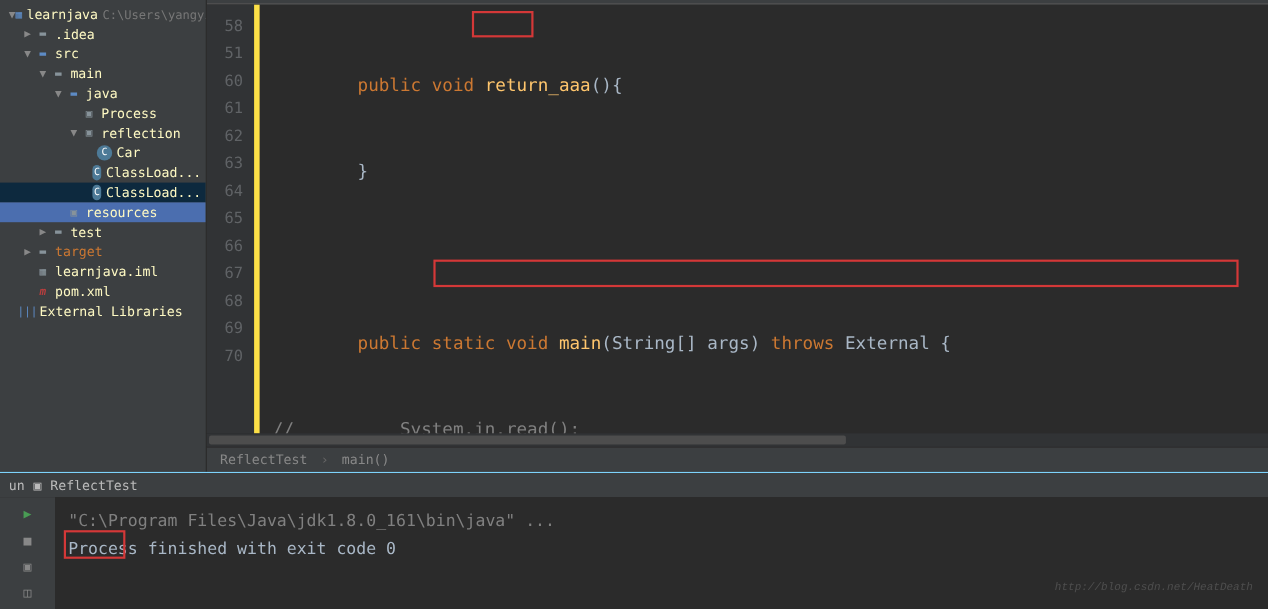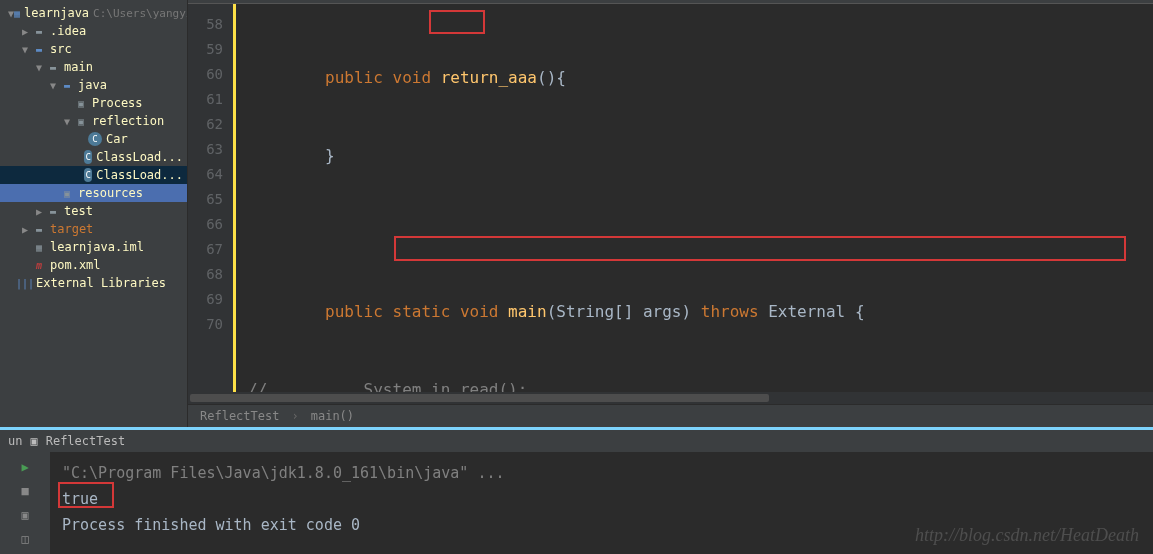--- a/index.html
+++ b/index.html
@@ -64,21 +64,21 @@
 
 .editor { flex: 1; display: flex; overflow: hidden; position: relative; }
 .gutter {
   background: #313335;
   padding: 8px 10px 8px 8px;
   text-align: right;
   color: #606366;
   font-size: 14px;
   line-height: 25px;
   user-select: none;
-  border-right: 3px solid #fde047;
+  border-right: 5px solid #fde047;
   min-width: 48px;
 }
 .gutter-line { position: relative; }
 .code {
   flex: 1;
   padding: 8px 0;
   font-size: 16px;
   line-height: 25px;
   white-space: pre;
   overflow: hidden;
@@ -108,21 +108,21 @@
 .crumb-sep { color: #666; }
 
 .run-bar {
   background: #3c3f41;
   padding: 4px 8px;
   font-size: 12px;
   color: #bbbbbb;
   display: flex;
   align-items: center;
   gap: 8px;
-  border-top: 3px solid #7dd3fc;
+  border-top: 1px solid #7dd3fc;
 }
 
 .console-area {
   display: flex;
   background: #2b2b2b;
   flex-shrink: 0;
 }
 .console-gutter {
   width: 50px;
   background: #3c3f41;
@@ -151,22 +151,22 @@
 }
 .console .out-line { color: #a9b7c6; white-space: pre; }
 .console .dim { color: #808080; }
 
 .watermark {
   position: absolute;
   right: 14px;
   bottom: 6px;
   color: rgba(170,170,170,0.28);
   font-style: italic;
-  font-family: Liberation Serif, serif;
-  font-size: 18px;
+  font-family: Liberation Mono, monospace;
+  font-size: 10px;
   pointer-events: none;
 }
 .scrollbar-h {
   height: 12px;
   background: #313335;
 }
 .scrollbar-h::after{
   content:"";
   display:block;
   height:8px;
@@ -267,21 +267,21 @@
             <span class="label">External Libraries</span>
           </div>
       </div>
     </div>
 
     <div class="editor-area">
       <div class="tab-bar"></div>
       <div class="editor">
         <div class="gutter">
           <div class="gutter-line">58</div>
-          <div class="gutter-line">59</div>
+          <div class="gutter-line">51</div>
           <div class="gutter-line">60</div>
           <div class="gutter-line">61</div>
           <div class="gutter-line">62</div>
           <div class="gutter-line">63</div>
           <div class="gutter-line">64</div>
           <div class="gutter-line">65</div>
           <div class="gutter-line">66</div>
           <div class="gutter-line">67</div>
           <div class="gutter-line">68</div>
           <div class="gutter-line">69</div>
@@ -321,20 +321,19 @@
 
   <div class="console-area">
     <div class="console-gutter">
       <div class="console-btn green">▶</div>
       <div class="console-btn">■</div>
       <div class="console-btn">▣</div>
       <div class="console-btn">◫</div>
     </div>
     <div class="console">
       <div class="out-line dim">"C:\Program Files\Java\jdk1.8.0_161\bin\java" ...</div>
-      <div class="out-line">true</div>
       <div class="out-line"></div>
       <div class="out-line">Process finished with exit code 0</div>
       <div class="hl-red" style="top:30px; left:8px; width:56px; height:26px;"></div>
       <div class="watermark">http://blog.csdn.net/HeatDeath</div>
     </div>
   </div>
 </div>
 
 </body></html>

